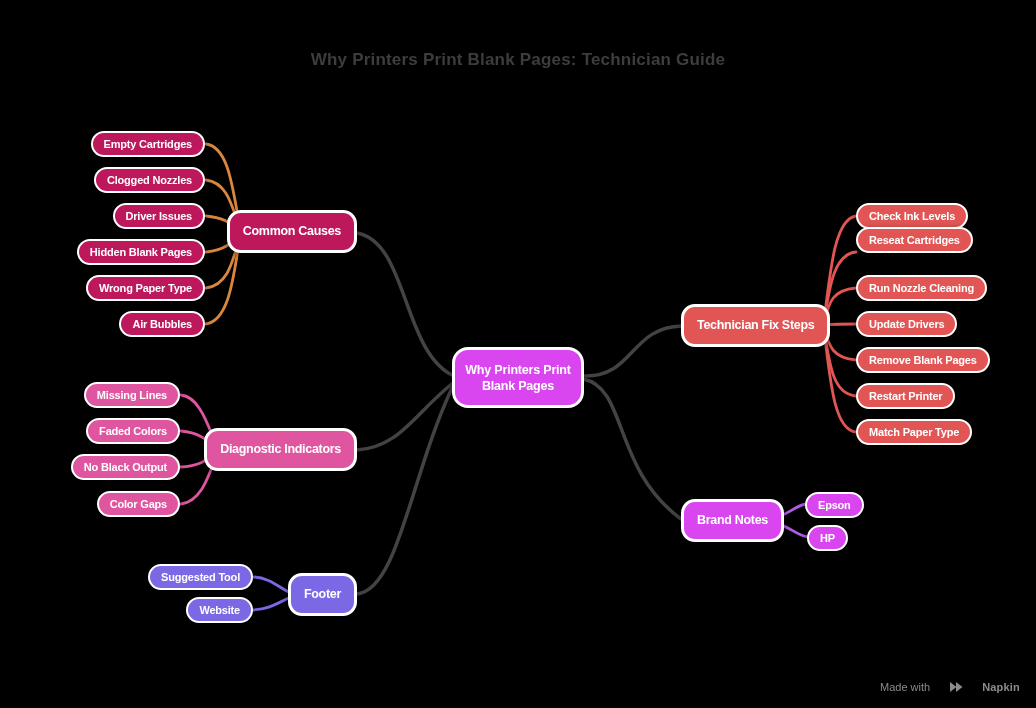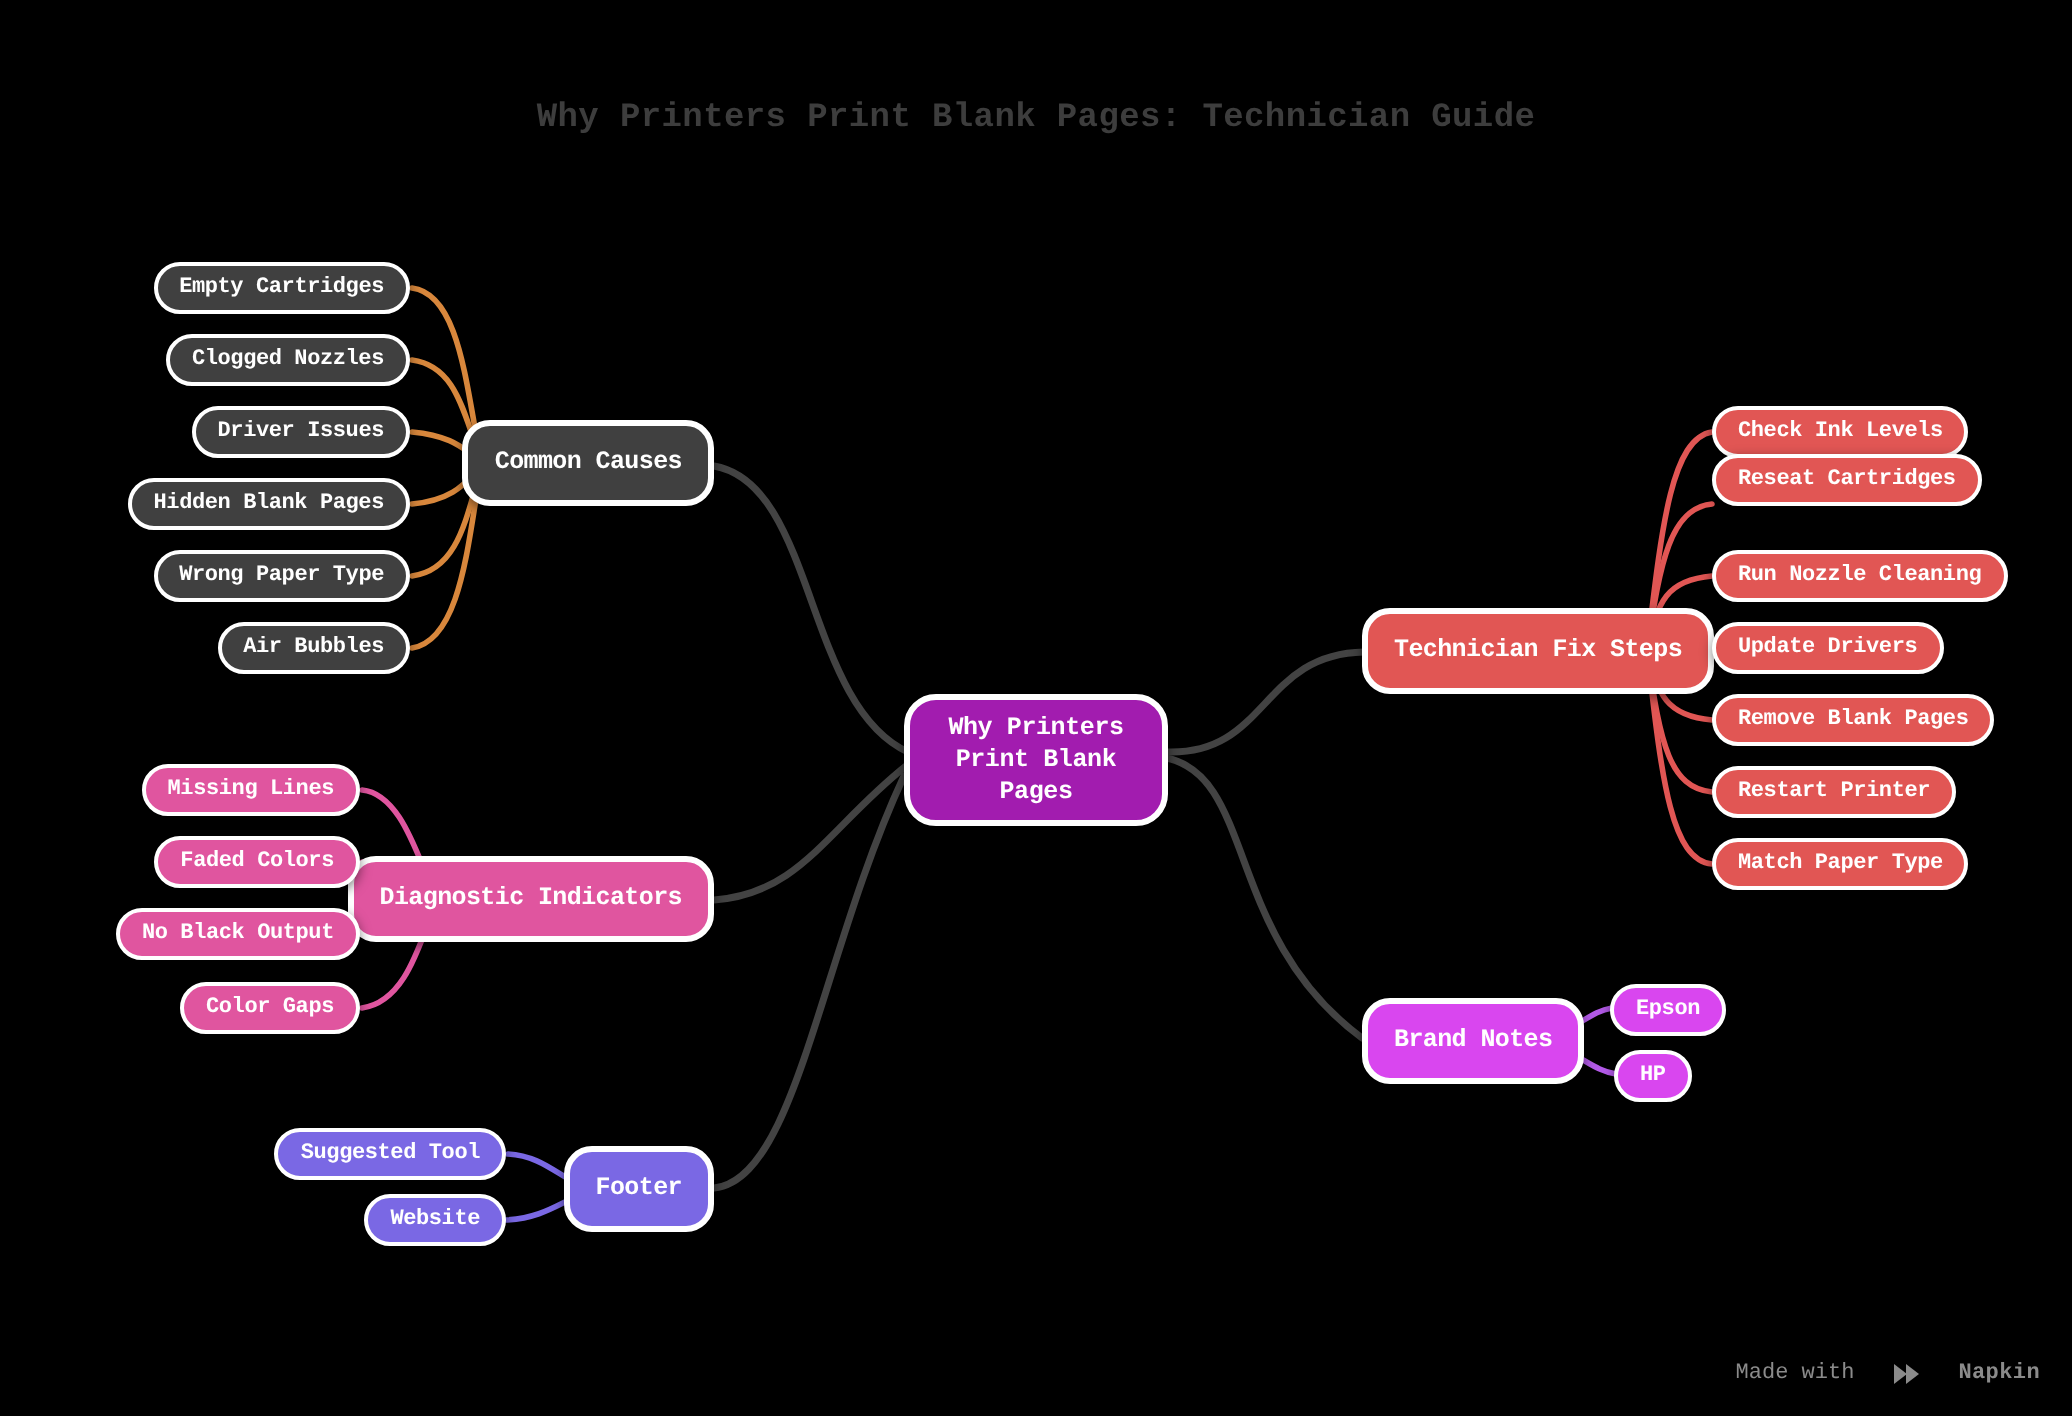--- a/index.html
+++ b/index.html
@@ -1,18 +1,18 @@
 <!DOCTYPE html>
 <html><head>
 <meta charset="utf-8">
 <style>
   html,body{margin:0;padding:0;background:#000;}
   .canvas{
     position:relative;width:1036px;height:708px;background:#000;overflow:hidden;
-    font-family:Liberation Mono, monospace;
+    font-family:Liberation Sans, sans-serif;
     border-radius:12px;
   }
   .page-title{
     position:absolute;top:50px;left:0;width:100%;text-align:center;
     font-size:17px;font-weight:bold;color:#3d3d3d;letter-spacing:.2px;
   }
   svg.wires{position:absolute;left:0;top:0;width:1036px;height:708px;}
   svg.wires path{fill:none;stroke-linecap:round;}
   .wire-main{stroke:#434343;stroke-width:3.5;}
   .wire-orange{stroke:#d8873c;stroke-width:2.8;}
@@ -28,26 +28,26 @@
   .pill{
     border:2px solid #fff;border-radius:14px;padding:4px 11px;
     font-size:11px;line-height:14px;letter-spacing:-.2px;
   }
   .branch{
     border:3px solid #fff;border-radius:14px;padding:11px 13px;
     font-size:12.5px;line-height:15px;letter-spacing:-.3px;
   }
   .center-node{
     left:452px;top:347px;width:132px;min-height:61px;box-sizing:border-box;
-    background:#a21caf;border:3px solid #fff;border-radius:16px;
+    background:#d946ef;border:3px solid #fff;border-radius:16px;
     display:flex;align-items:center;justify-content:center;text-align:center;
     font-size:12.5px;line-height:16px;letter-spacing:-.2px;white-space:normal;
     padding:6px 8px;
   }
-  .bg-orange{background:#404040;}
+  .bg-orange{background:#be185d;}
   .bg-pink{background:#e0559f;}
   .bg-purple{background:#7a68e4;}
   .bg-red{background:#e15654;}
   .bg-violet{background:#d946ef;}
 
   .watermark{
     position:absolute;right:16px;bottom:15px;display:flex;align-items:center;gap:19px;
     color:#8b8b8b;font-size:11px;
   }
   .watermark .brand{font-weight:bold;letter-spacing:.2px;}

